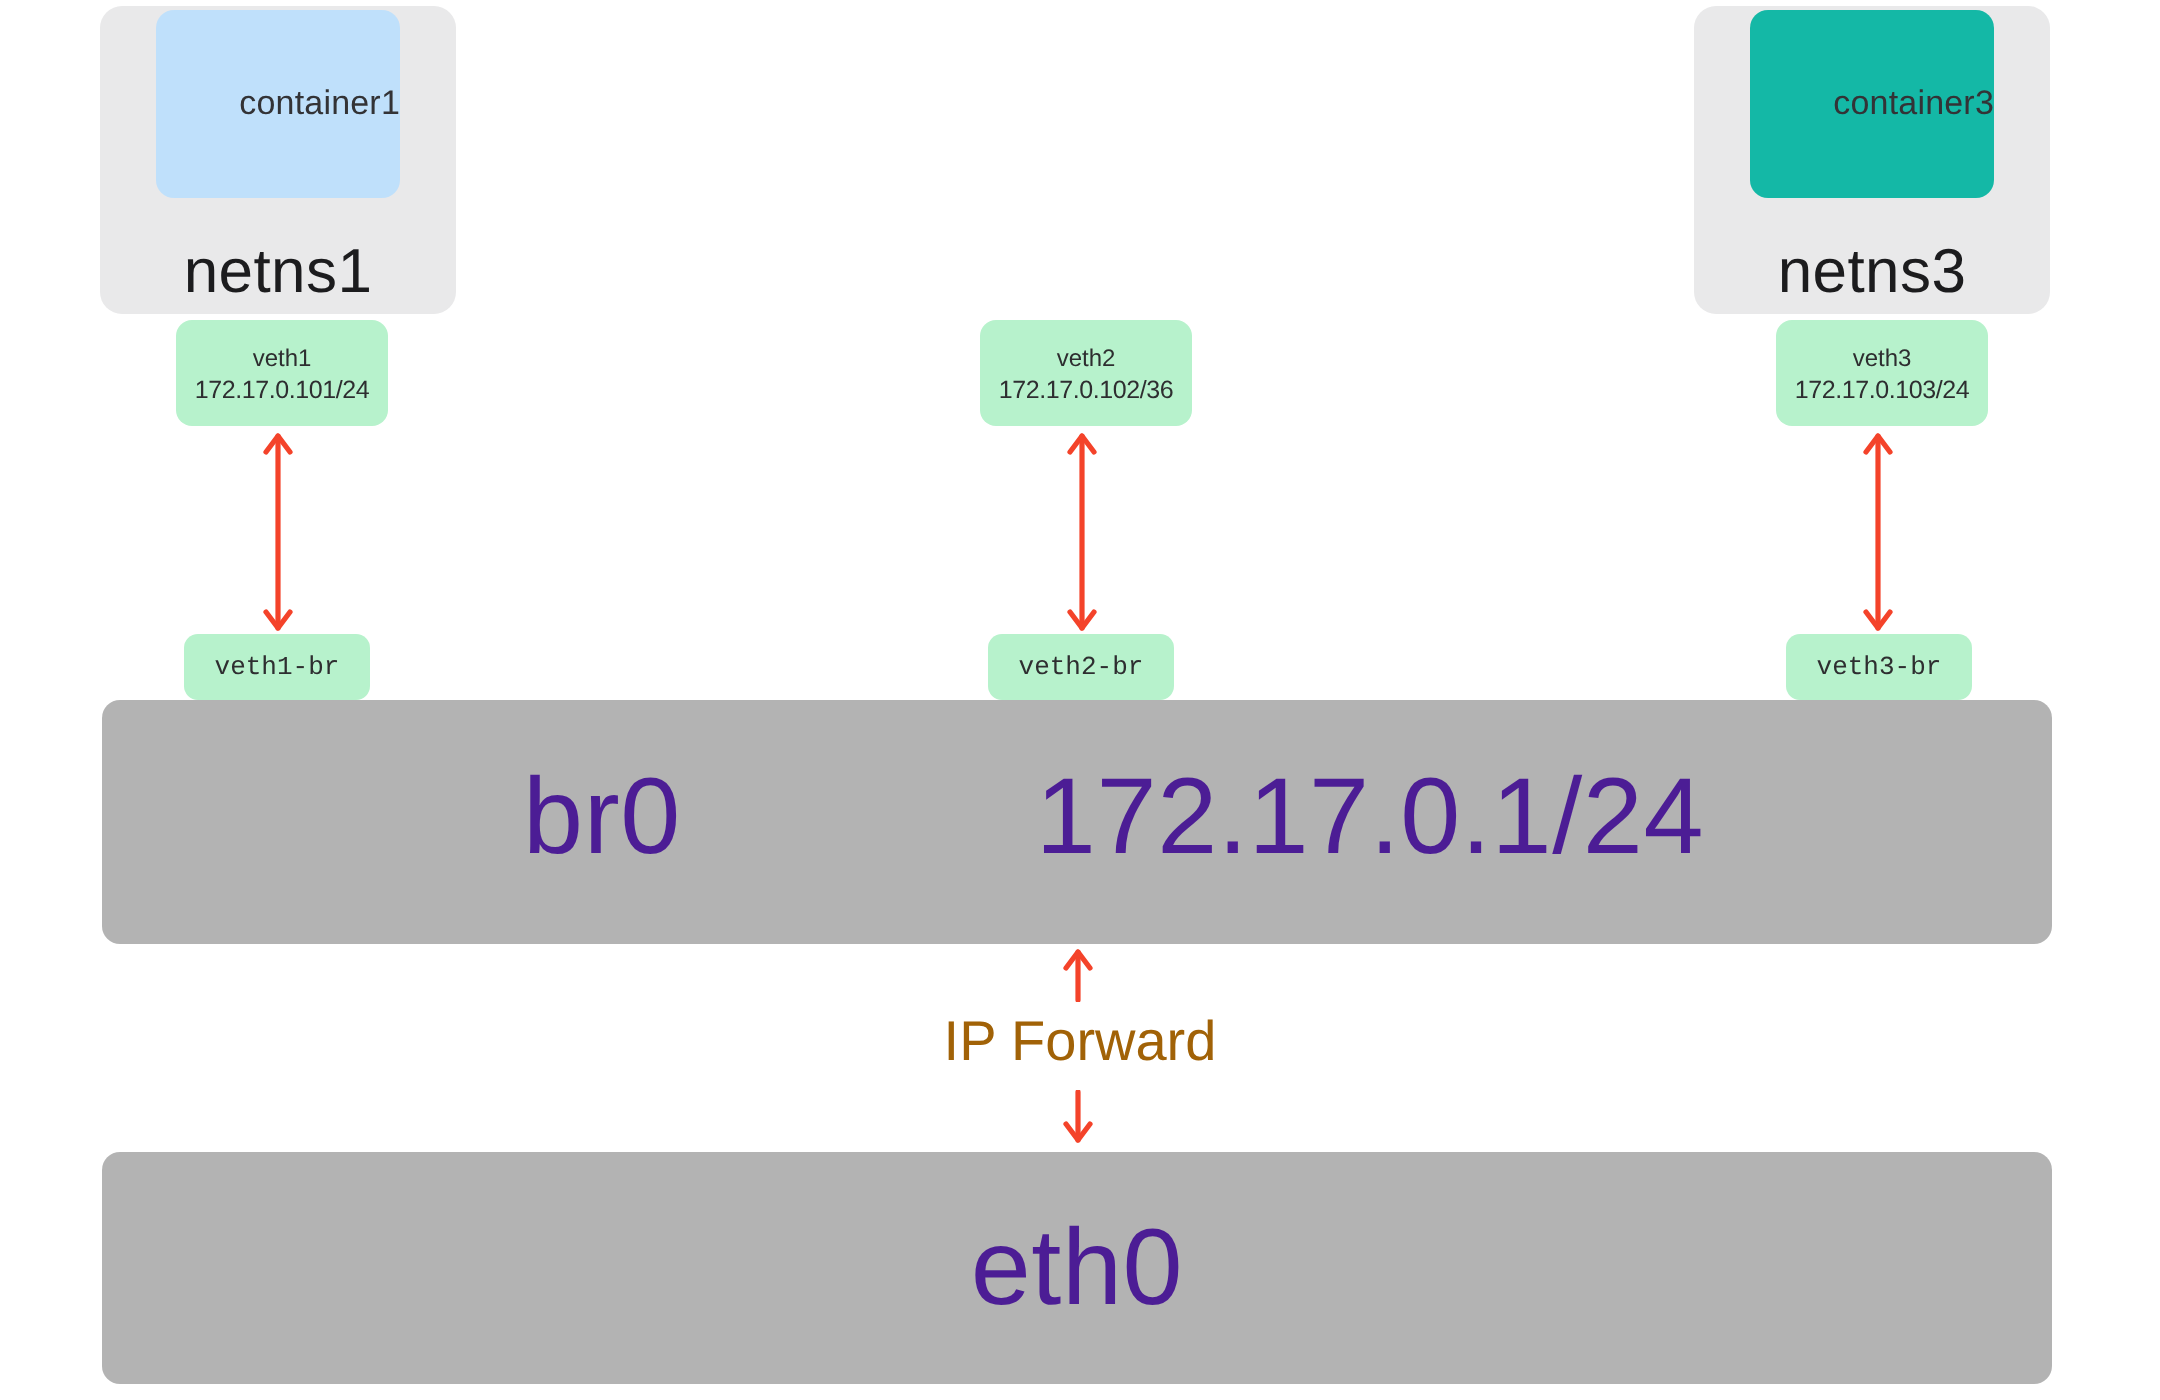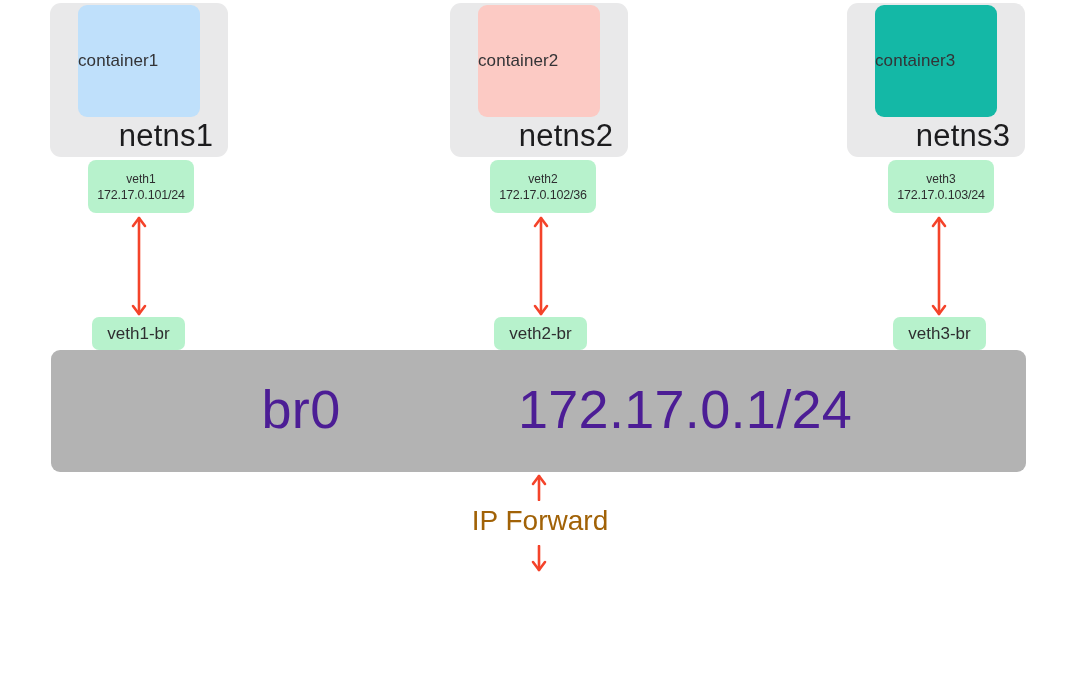--- a/index.html
+++ b/index.html
@@ -7,40 +7,40 @@
     position:relative;width:1080px;height:700px;background:#ffffff;
     font-family:"Liberation Sans","DejaVu Sans",sans-serif;overflow:hidden;
   }
   
   .netns-box{
     position:absolute;top:3px;width:178px;height:154px;
     background:#e9e9ea;border-radius:11px;
   }
   .container-box{
     position:absolute;top:2px;left:50%;transform:translateX(-50%);
-    width:122px;height:112px;border-radius:9px;
-    display:flex;align-items:center;justify-content:flex-start;
+    width:122px;height:94px;border-radius:9px;
+    display:flex;align-items:center;justify-content:flex-end;
     font-size:17px;color:#333336;letter-spacing:.1px;
   }
   .netns-label{
     position:absolute;bottom:3px;left:0;width:100%;text-align:center;
-    font-size:31px;font-weight:500;color:#1c1c1e;letter-spacing:.2px;padding-left:27px;
+    font-size:31px;font-weight:500;color:#1c1c1e;letter-spacing:.2px;
   }
   .veth-box{
     position:absolute;top:160px;width:106px;height:53px;border-radius:8px;
     background:#b7f2cc;display:flex;flex-direction:column;align-items:center;
     justify-content:center;gap:2px;color:#2e2e30;
   }
   .veth-name{font-size:12px;font-weight:500;}
   .veth-ip{font-size:12.5px;font-weight:400;letter-spacing:-.2px;}
   .double-arrow{position:absolute;top:214px;width:18px;height:104px;color:#f4432a;}
   .vethbr-box{
     position:absolute;top:317px;width:93px;height:33px;border-radius:7px;
     background:#b7f2cc;display:flex;align-items:center;justify-content:center;
-    font-size:17px;font-weight:500;color:#2e2e30;
+    font-size:13px;font-weight:500;color:#2e2e30;font-family:Liberation Mono, monospace;
   }
   
   .bar{
     position:absolute;left:51px;width:975px;background:#b3b3b3;border-radius:9px;
     color:#4c1d95;
   }
   .bridge-bar{top:350px;height:122px;}
   .eth-bar{top:576px;height:116px;display:flex;align-items:center;justify-content:center;}
   .bar-label{font-size:54px;font-weight:400;letter-spacing:.3px;}
   .bridge-name{position:absolute;top:50%;left:250px;transform:translate(-50%,-54%);}
@@ -74,26 +74,20 @@
     <svg viewBox="0 0 18 104" width="18" height="104" fill="none" stroke="currentColor" stroke-width="2.6" stroke-linecap="round" stroke-linejoin="round">
       <path d="M9 4 V100"></path>
         <path d="M3 12 L9 4 L15 12"></path>
         <path d="M3 92 L9 100 L15 92"></path>
     </svg>
   </div>
   <div class="vethbr-box" style="left:92px">
     <span>veth1-br</span>
   </div>
 
-  <div class="netns-box" style="left:450px">
-    <div class="container-box" style="background-color: rgb(252, 202, 196);">
-      <span>container2</span>
-    </div>
-    <div class="netns-label">netns2</div>
-  </div>
   <div class="veth-box" style="left:490px">
     <span class="veth-name">veth2</span>
     <span class="veth-ip">172.17.0.102/36</span>
   </div>
   <div class="double-arrow" style="left: 532px; color: rgb(244, 67, 42);">
     <svg viewBox="0 0 18 104" width="18" height="104" fill="none" stroke="currentColor" stroke-width="2.6" stroke-linecap="round" stroke-linejoin="round">
       <path d="M9 4 V100"></path>
         <path d="M3 12 L9 4 L15 12"></path>
         <path d="M3 92 L9 100 L15 92"></path>
     </svg>
@@ -135,14 +129,17 @@
     </svg>
   </div>
   <div class="fwd-label">IP Forward</div>
   <div class="fwd-arrow fwd-down" style="color: rgb(244, 67, 42);">
     <svg viewBox="0 0 18 28" width="18" height="28" fill="none" stroke="currentColor" stroke-width="2.6" stroke-linecap="round" stroke-linejoin="round">
       <path d="M9 1 V25"></path>
         <path d="M3 17 L9 25 L15 17"></path>
     </svg>
   </div>
 
+  <div class="bar eth-bar" style="background-color: rgb(179, 179, 179);">
+    <span class="bar-label">eth0</span>
+  </div>
 
 </div>
 
 </body></html>

